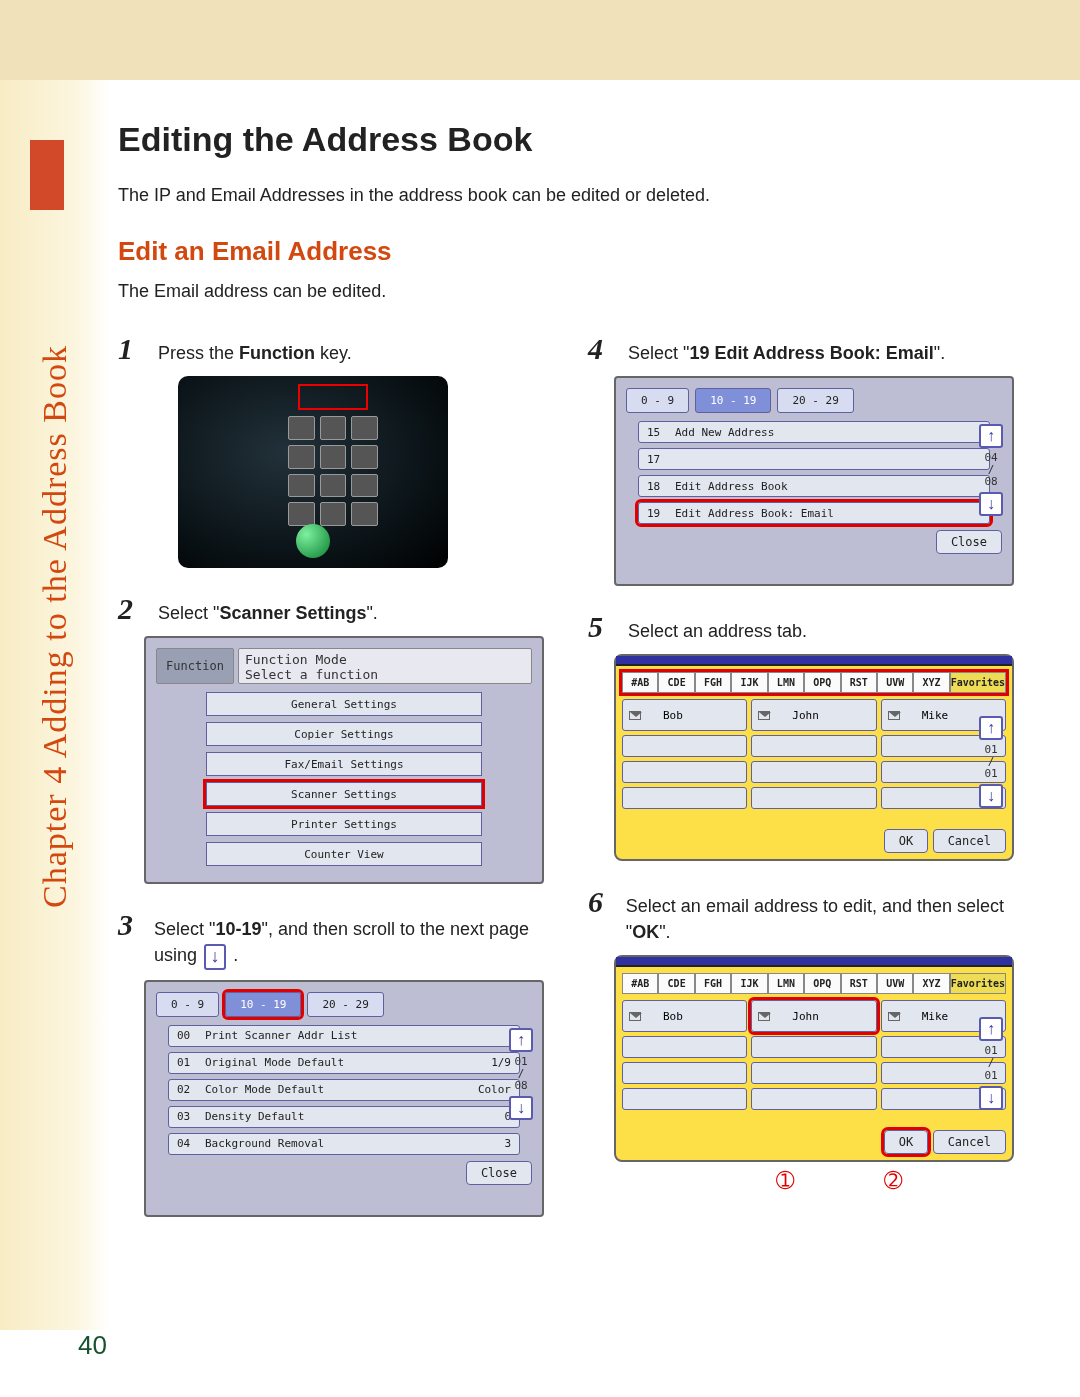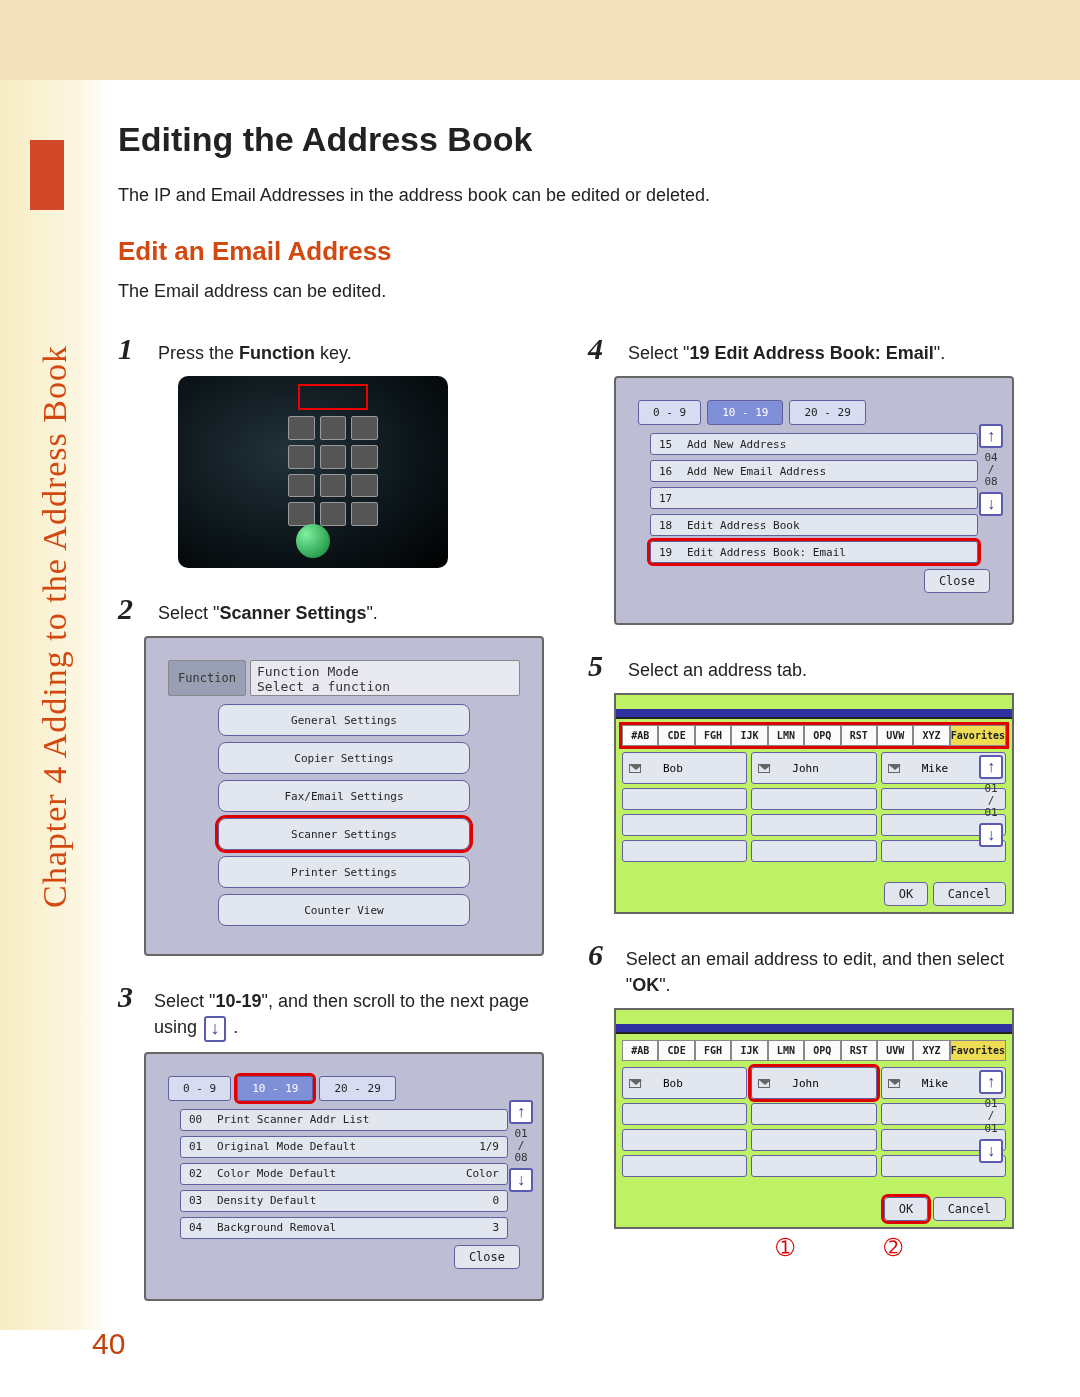--- a/index.html
+++ b/index.html
@@ -35,29 +35,29 @@
 
   .shot-device { width: 270px; height: 192px; background: radial-gradient(ellipse at 40% 40%, #22313a 0%, #0b1418 60%, #000 100%);
                  border-radius: 10px; margin-left: 60px; position: relative; }
   .device-red { position: absolute; top: 8px; left: 120px; width: 70px; height: 26px; border: 2px solid #e00; }
   .keypad { position: absolute; top: 40px; left: 110px; width: 90px; height: 110px;
             display: grid; grid-template-columns: repeat(3, 1fr); gap: 5px; }
   .kbtn { background: #555; border: 1px solid #999; border-radius: 2px; }
   .green-btn { position: absolute; bottom: 10px; left: 118px; width: 34px; height: 34px; border-radius: 50%;
                background: radial-gradient(circle at 30% 30%, #7ef09f, #0a8030); }
 
-  .panel { border: 2px solid #666; background: #bdbed4; border-radius: 4px; padding: 22px;
+  .panel { border: 2px solid #666; background: #bdbed4; border-radius: 4px; padding: 10px;
            width: 400px; margin-left: 26px; position: relative; }
   .panel-header { display: flex; align-items: stretch; height: 36px; margin-bottom: 8px; }
   .hdr-left { width: 78px; background: #9aa0b3; color: #333; font-size: 12px; font-family: monospace;
               display: flex; align-items: center; justify-content: center; border: 1px solid #888;
               border-radius: 2px; margin-right: 4px; }
   .hdr-title { flex: 1; background: #e8e8f0; font-size: 13px; font-family: monospace; color: #333;
                padding: 3px 6px; border: 1px solid #888; border-radius: 2px; }
-  .opt-row { background: #e2e6ee; border: 1px solid #6060a0; border-radius: 8px; height: 32px;
+  .opt-row { background: #e2e6ee; border: 1px solid #6060a0; border-radius: 0; height: 24px;
              font-size: 11px; font-family: monospace; color: #222; display: flex; align-items: center;
              justify-content: center; margin: 6px 50px; }
   .hl { outline: 3px solid #e00000; outline-offset: 0; }
   .close-row { text-align: right; margin-top: 6px; }
   .cbtn { display: inline-block; padding: 4px 14px; font-size: 12px; font-family: monospace;
           background: #e2e6ee; border: 1px solid #6060a0; border-radius: 4px; color: #222;
           margin-left: 0; }
 
   
   .tabs-top { display: flex; gap: 6px; margin-bottom: 8px; }
@@ -70,43 +70,43 @@
   .list-row .rn { width: 28px; }
   .list-row .nm { flex: 1; }
   .list-row .val { width: 60px; text-align: right; }
   .side-scroll { position: absolute; right: 8px; top: 46px; width: 26px; height: 100px;
                  display: flex; flex-direction: column; align-items: center; gap: 4px; }
   .scroll-btn { width: 24px; height: 24px; background: #fff; border: 2px solid #5a5ab0; border-radius: 3px;
                display: flex; align-items: center; justify-content: center; color: #3a3aa0; font-weight: bold; }
   .scroll-mid { font-size: 11px; font-family: monospace; line-height: 1.1; text-align: center; color: #333; }
 
   
-  .abook { border: 2px solid #666; background: #bef264; border-radius: 0; width: 400px; margin-left: 26px;
-           padding: 20px 6px 6px 6px; position: relative; }
+  .abook { border: 2px solid #666; background: #fde047; border-radius: 8px; width: 400px; margin-left: 26px;
+           padding: 6px 6px 6px 6px; position: relative; }
   .abook-bar { height: 10px; background: #3030a0; margin: -6px -6px 6px -6px; border-bottom: 2px solid #222; }
   .abtabs { display: flex; gap: 0; margin-bottom: 6px; }
   .abtab { flex: 1; font-size: 10px; font-family: monospace; font-weight: bold; color: #222; text-align: center;
            padding: 4px 0; background: #fbfbfb; border: 1px solid #888; }
   .abtab.fav { background: #eedc55; }
   .names-row { display: flex; gap: 4px; margin-bottom: 4px; }
   .name-cell { flex: 1; display: flex; align-items: center; gap: 22px; height: 32px; background: #e2e6ee;
                border: 1px solid #6060a0; border-radius: 3px; font-size: 11px; font-family: monospace;
                padding: 0 6px; }
   .name-cell .env { width: 12px; height: 9px; border: 1px solid #666; position: relative; }
   .name-cell .env::after { content: ""; position: absolute; top: 0; left: 0; right: 0; height: 0;
                            border-left: 6px solid transparent; border-right: 6px solid transparent;
                            border-top: 5px solid #666; }
   .blank-cell { flex: 1; height: 22px; background: #e2e6ee; border: 1px solid #6060a0; border-radius: 3px; }
   .abook .side-scroll { top: 60px; }
   .ab-foot { text-align: right; margin-top: 20px; }
   .ab-foot .cbtn.okhl { outline: 3px solid #e00000; outline-offset: 0; }
   .call1 { position: absolute; bottom: -34px; left: 160px; color: #e00000; font-size: 22px; }
   .call2 { position: absolute; bottom: -34px; left: 268px; color: #e00000; font-size: 22px; }
 
-  .page-num { position: absolute; bottom: 36px; left: 92px; font-size: 30px; color: #c2410c; }
+  .page-num { position: absolute; bottom: 36px; left: 78px; font-size: 26px; color: #14532d; }
 </style>
 </head>
 <body>
 
 <div class="page-wrap">
   <div class="top-band"></div>
   <div class="left-fade"></div>
   <div class="red-tab"></div>
   <div class="side-label">Chapter 4   Adding to the Address Book</div>
 
@@ -235,24 +235,20 @@
           </div>
           <div class="panel shot" style="padding-bottom:30px;">
             <div class="tabs-top">
               <div class="tab">0 - 9</div>
               <div class="tab sel">10 - 19</div>
               <div class="tab">20 - 29</div>
             </div>
             <div class="list-row">
               <span class="rn">15</span>
                 <span class="nm">Add New Address</span>
-            </div>
-            <div class="list-row">
-              <span class="rn">16</span>
-                <span class="nm">Add New Email Address</span>
             </div>
             <div class="list-row">
               <span class="rn">17</span>
                 <span class="nm"></span>
             </div>
             <div class="list-row">
               <span class="rn">18</span>
                 <span class="nm">Edit Address Book</span>
             </div>
             <div class="list-row hl">

